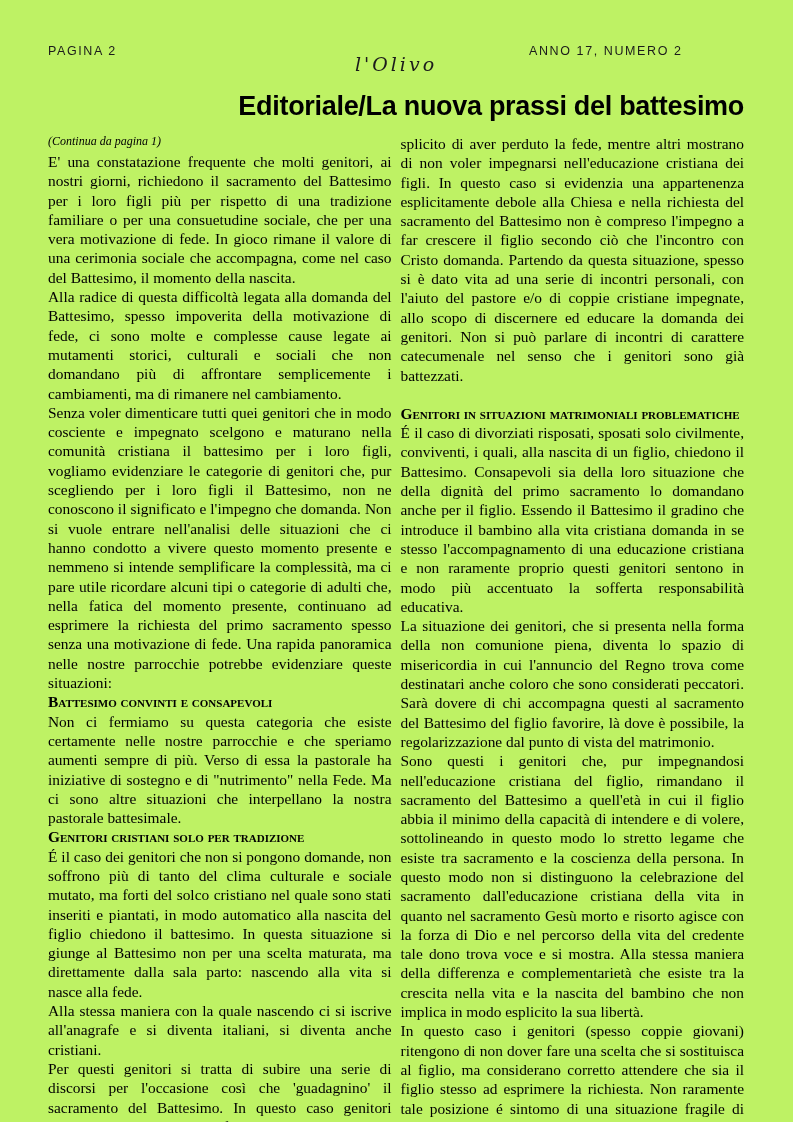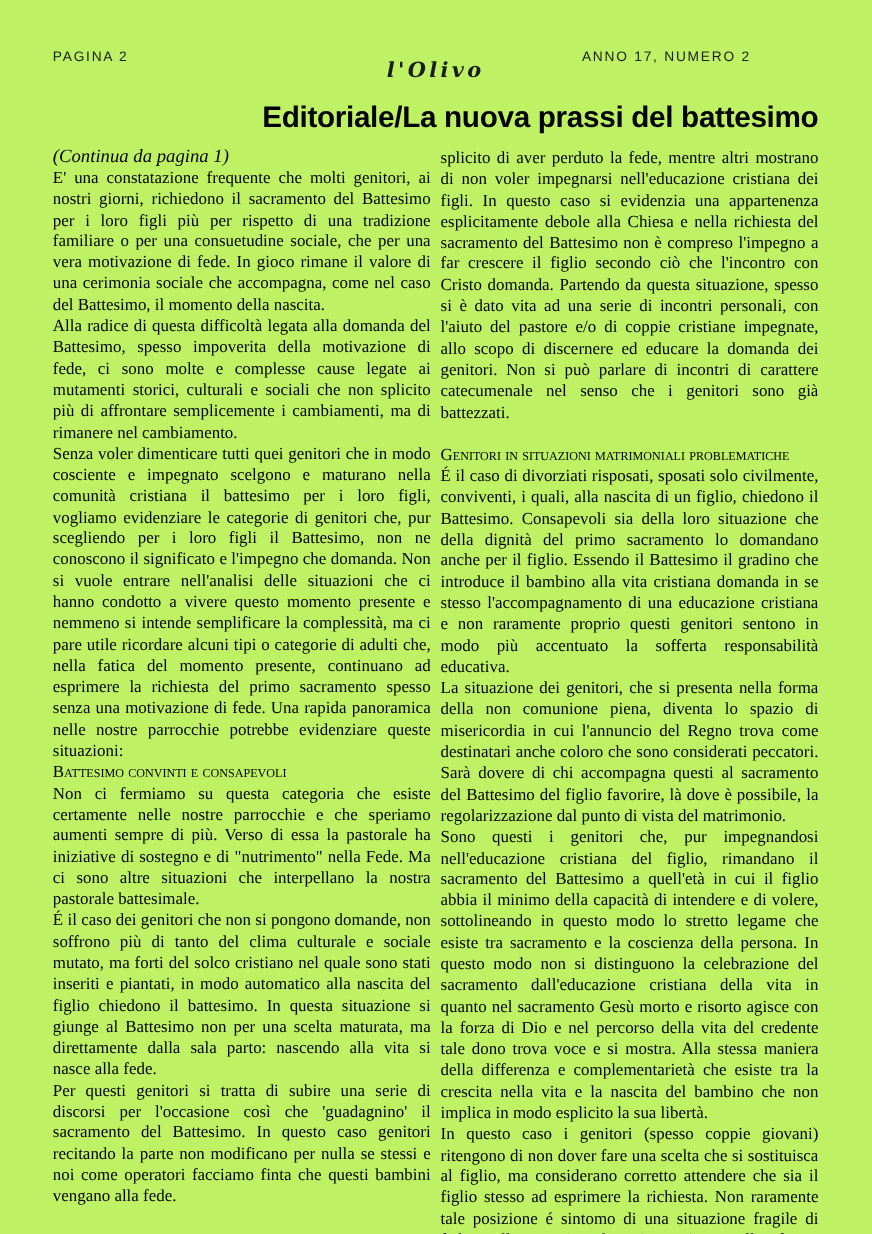--- a/index.html
+++ b/index.html
@@ -23,21 +23,21 @@
     color:#1b1b1b;
     white-space:nowrap;
   }
   .header-left  { width:215px; text-align:left; padding-top:2px; }
   .header-right { width:215px; text-align:left; padding-top:2px; }
   .masthead {
     flex:1;
     text-align:center;
     font-family:"DejaVu Serif", serif;
     font-style:italic;
-    font-weight:bold;
+    font-weight:normal;
     font-size:19px;
     letter-spacing:3px;
     padding-top:11px;
   }
   .article-title {
     text-align:right;
     font-family:"Liberation Sans", sans-serif;
     font-weight:bold;
     font-size:27px;
     letter-spacing:-0.3px;
@@ -52,28 +52,28 @@
   }
   .col {
     width:345px;
     font-size:15.4px;
     line-height:19.3px;
     text-align:justify;
   }
   .para { margin:0; }
   .cont-note {
     font-style:italic;
-    font-size:17px;
+    font-size:12px;
     line-height:15px;
     margin:0 0 3px 0;
     text-align:left;
   }
   .sec-heading {
     margin:0;
-    font-weight:normal;
+    font-weight:bold;
     font-variant:small-caps;
     text-align:left;
     line-height:19.3px;
   }
   .spaced { margin-top:19px; }
 </style>
 </head>
 <body>
 
 <div class="page">
@@ -82,25 +82,27 @@
     <div class="masthead">l'Olivo</div>
     <div class="header-right">ANNO 17, NUMERO 2</div>
   </div>
 
   <div class="article-title">Editoriale/La nuova prassi del battesimo</div>
 
   <div class="columns">
     <div class="col">
         <p class="cont-note">(Continua da pagina 1)</p>
         <p class="para">E' una constatazione frequente che molti genitori, ai nostri giorni, richiedono il sacramento del Battesimo per i loro figli più per rispetto di una tradizione familiare o per una consuetudine sociale, che per una vera motivazione di fede. In gioco rimane il valore di una cerimonia sociale che accompagna, come nel caso del Battesimo, il momento della nascita.</p>
-        <p class="para">Alla radice di questa difficoltà legata alla domanda del Battesimo, spesso impoverita della motivazione di fede, ci sono molte e complesse cause legate ai mutamenti storici, culturali e sociali che non splicito più di affrontare semplicemente i cambiamenti, ma di rimanere nel cambiamento.</p>
+        <p class="para">Alla radice di questa difficoltà legata alla domanda del Battesimo, spesso impoverita della motivazione di fede, ci sono molte e complesse cause legate ai mutamenti storici, culturali e sociali che non domandano più di affrontare semplicemente i cambiamenti, ma di rimanere nel cambiamento.</p>
         <p class="para">Senza voler dimenticare tutti quei genitori che in modo cosciente e impegnato scelgono e maturano nella comunità cristiana il battesimo per i loro figli, vogliamo evidenziare le categorie di genitori che, pur scegliendo per i loro figli il Battesimo, non ne conoscono il significato e l'impegno che domanda. Non si vuole entrare nell'analisi delle situazioni che ci hanno condotto a vivere questo momento presente e nemmeno si intende semplificare la complessità, ma ci pare utile ricordare alcuni tipi o categorie di adulti che, nella fatica del momento presente, continuano ad esprimere la richiesta del primo sacramento spesso senza una motivazione di fede. Una rapida panoramica nelle nostre parrocchie potrebbe evidenziare queste situazioni:</p>
         <p class="sec-heading">Battesimo convinti e consapevoli</p>
         <p class="para">Non ci fermiamo su questa categoria che esiste certamente nelle nostre parrocchie e che speriamo aumenti sempre di più. Verso di essa la pastorale ha iniziative di sostegno e di "nutrimento" nella Fede. Ma ci sono altre situazioni che interpellano la nostra pastorale battesimale.</p>
+        <p class="sec-heading">Genitori cristiani solo per tradizione</p>
         <p class="para">É il caso dei genitori che non si pongono domande, non soffrono più di tanto del clima culturale e sociale mutato, ma forti del solco cristiano nel quale sono stati inseriti e piantati, in modo automatico alla nascita del figlio chiedono il battesimo. In questa situazione si giunge al Battesimo non per una scelta maturata, ma direttamente dalla sala parto: nascendo alla vita si nasce alla fede.</p>
+        <p class="para">Alla stessa maniera con la quale nascendo ci si iscrive all'anagrafe e si diventa italiani, si diventa anche cristiani.</p>
         <p class="para">Per questi genitori si tratta di subire una serie di discorsi per l'occasione così che 'guadagnino' il sacramento del Battesimo. In questo caso genitori recitando la parte non modificano per nulla se stessi e noi come operatori facciamo finta che questi bambini vengano alla fede.</p>
       </div>
     <div class="col">
         <p class="para">splicito di aver perduto la fede, mentre altri mostrano di non voler impegnarsi nell'educazione cristiana dei figli. In questo caso si evidenzia una appartenenza esplicitamente debole alla Chiesa e nella richiesta del sacramento del Battesimo non è compreso l'impegno a far crescere il figlio secondo ciò che l'incontro con Cristo domanda. Partendo da questa situazione, spesso si è dato vita ad una serie di incontri personali, con l'aiuto del pastore e/o di coppie cristiane impegnate, allo scopo di discernere ed educare la domanda dei genitori. Non si può parlare di incontri di carattere catecumenale nel senso che i genitori sono già battezzati.</p>
         <p class="sec-heading spaced">Genitori in situazioni matrimoniali problematiche</p>
         <p class="para">É il caso di divorziati risposati, sposati solo civilmente, conviventi, i quali, alla nascita di un figlio, chiedono il Battesimo. Consapevoli sia della loro situazione che della dignità del primo sacramento lo domandano anche per il figlio. Essendo il Battesimo il gradino che introduce il bambino alla vita cristiana domanda in se stesso l'accompagnamento di una educazione cristiana e non raramente proprio questi genitori sentono in modo più accentuato la sofferta responsabilità educativa.</p>
         <p class="para">La situazione dei genitori, che si presenta nella forma della non comunione piena, diventa lo spazio di misericordia in cui l'annuncio del Regno trova come destinatari anche coloro che sono considerati peccatori. Sarà dovere di chi accompagna questi al sacramento del Battesimo del figlio favorire, là dove è possibile, la regolarizzazione dal punto di vista del matrimonio.</p>
         <p class="para">Sono questi i genitori che, pur impegnandosi nell'educazione cristiana del figlio, rimandano il sacramento del Battesimo a quell'età in cui il figlio abbia il minimo della capacità di intendere e di volere, sottolineando in questo modo lo stretto legame che esiste tra sacramento e la coscienza della persona. In questo modo non si distinguono la celebrazione del sacramento dall'educazione cristiana della vita in quanto nel sacramento Gesù morto e risorto agisce con la forza di Dio e nel percorso della vita del credente tale dono trova voce e si mostra. Alla stessa maniera della differenza e complementarietà che esiste tra la crescita nella vita e la nascita del bambino che non implica in modo esplicito la sua libertà.</p>
         <p class="para">In questo caso i genitori (spesso coppie giovani) ritengono di non dover fare una scelta che si sostituisca al figlio, ma considerano corretto attendere che sia il figlio stesso ad esprimere la richiesta. Non raramente tale posizione é sintomo di una situazione fragile di fede nella coppia che si esprime nella forma dell'indifferenza e del disimpegno.</p>
       </div>

